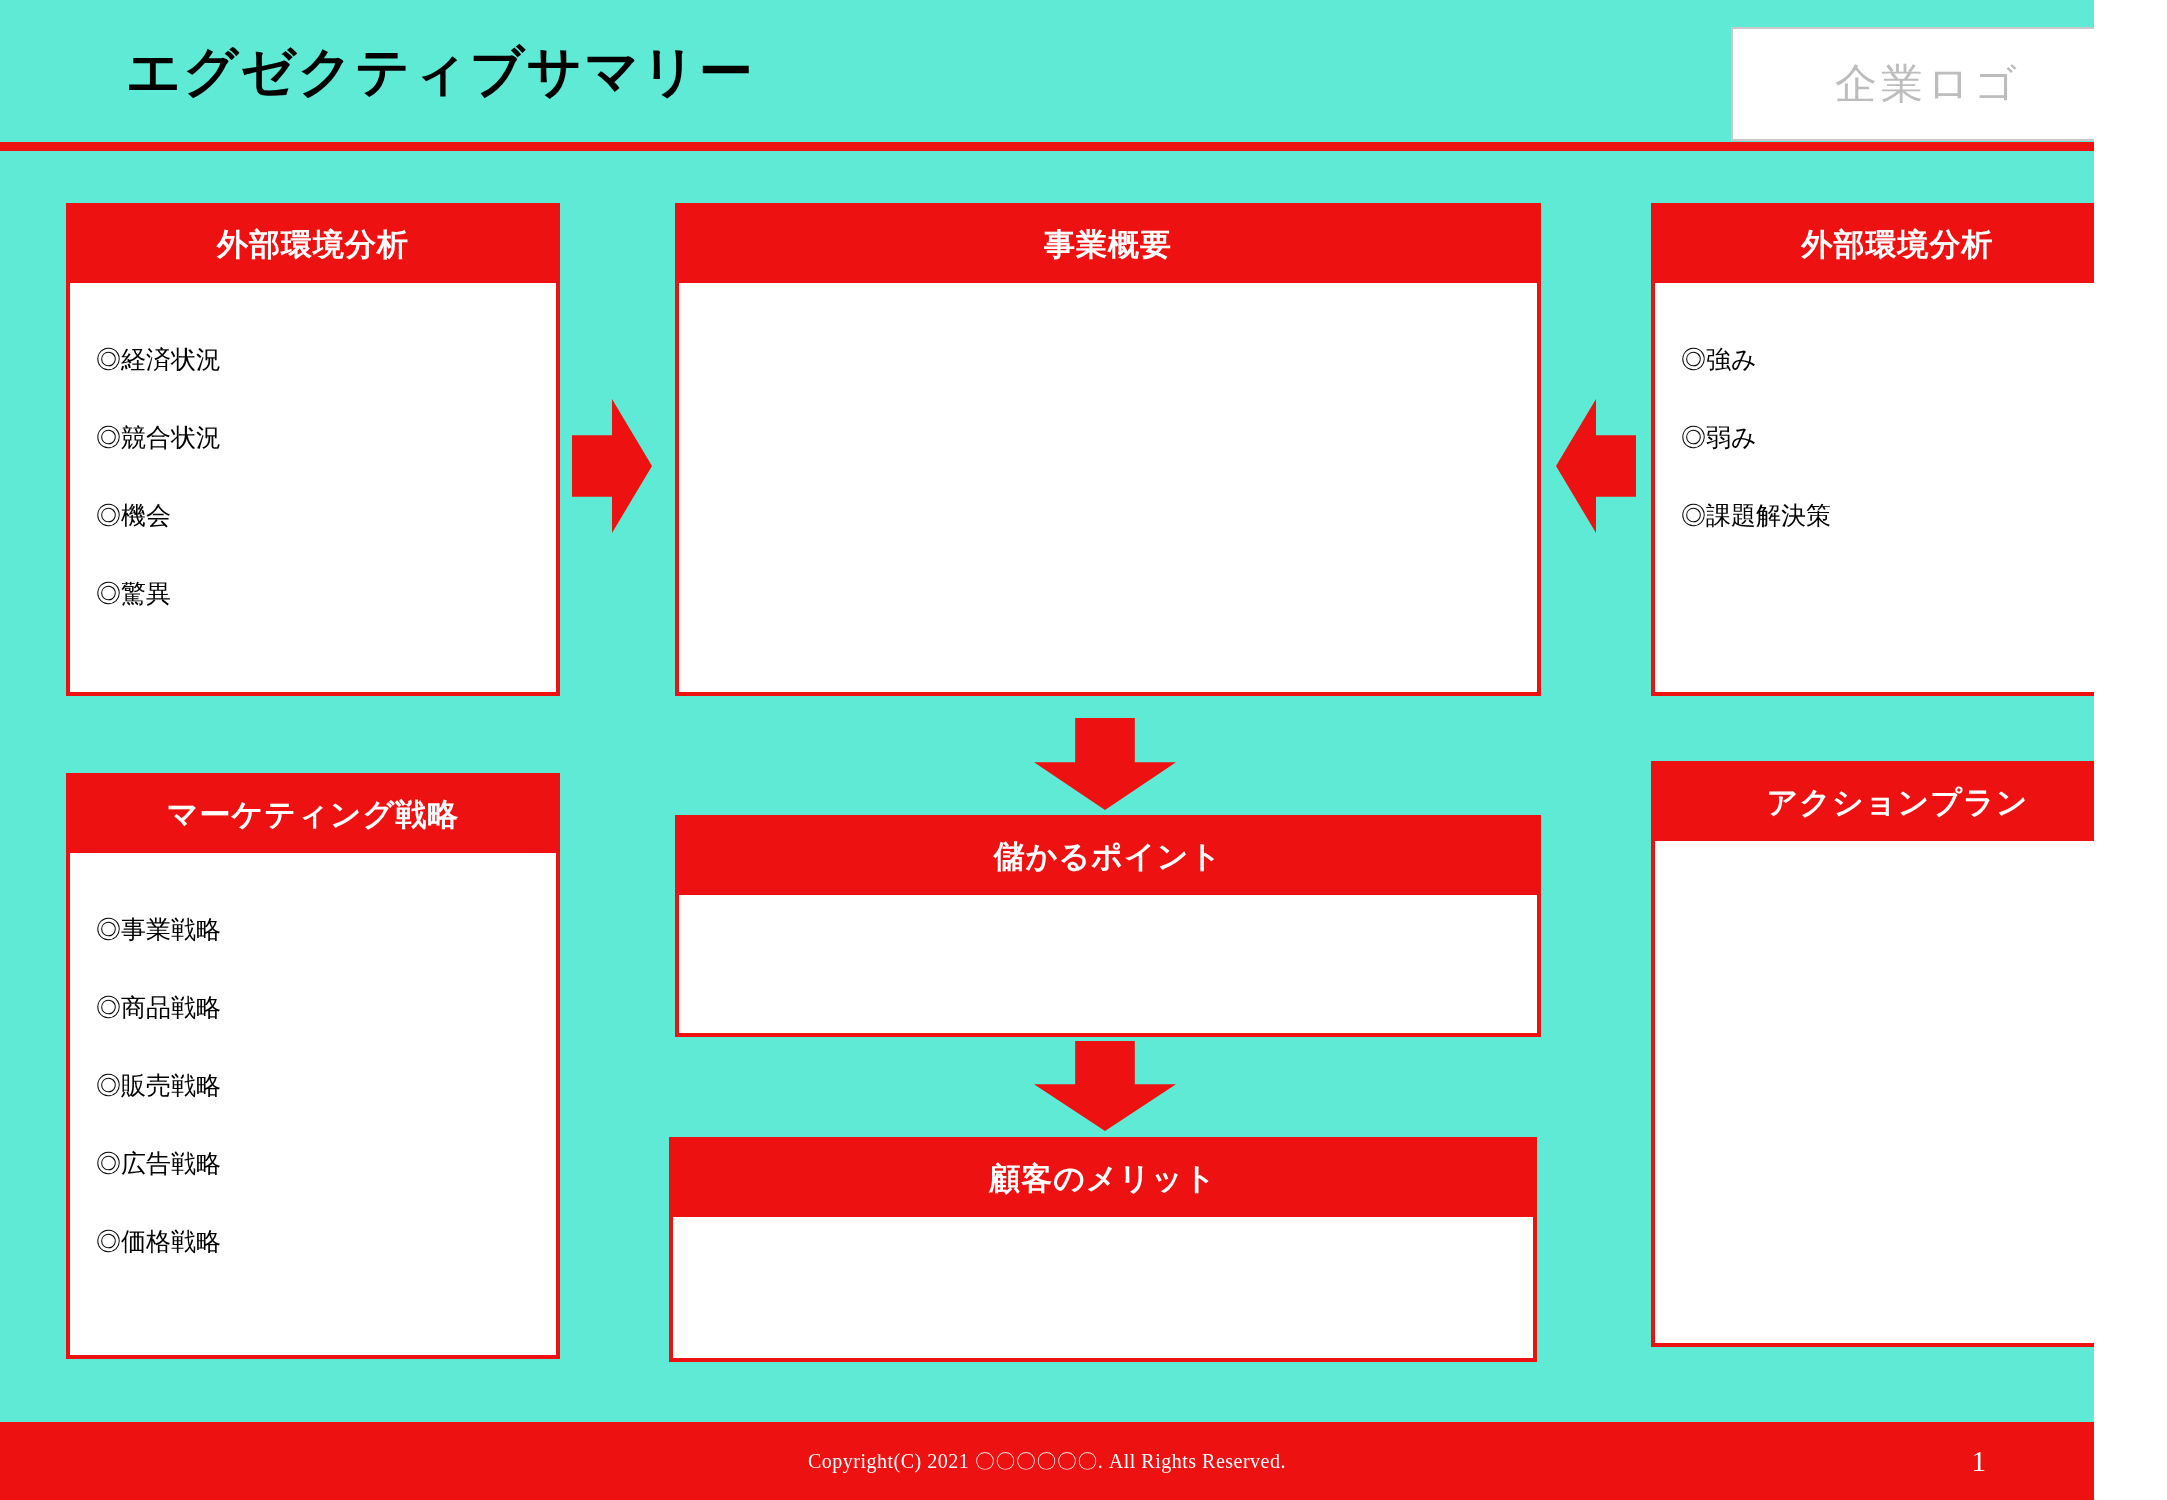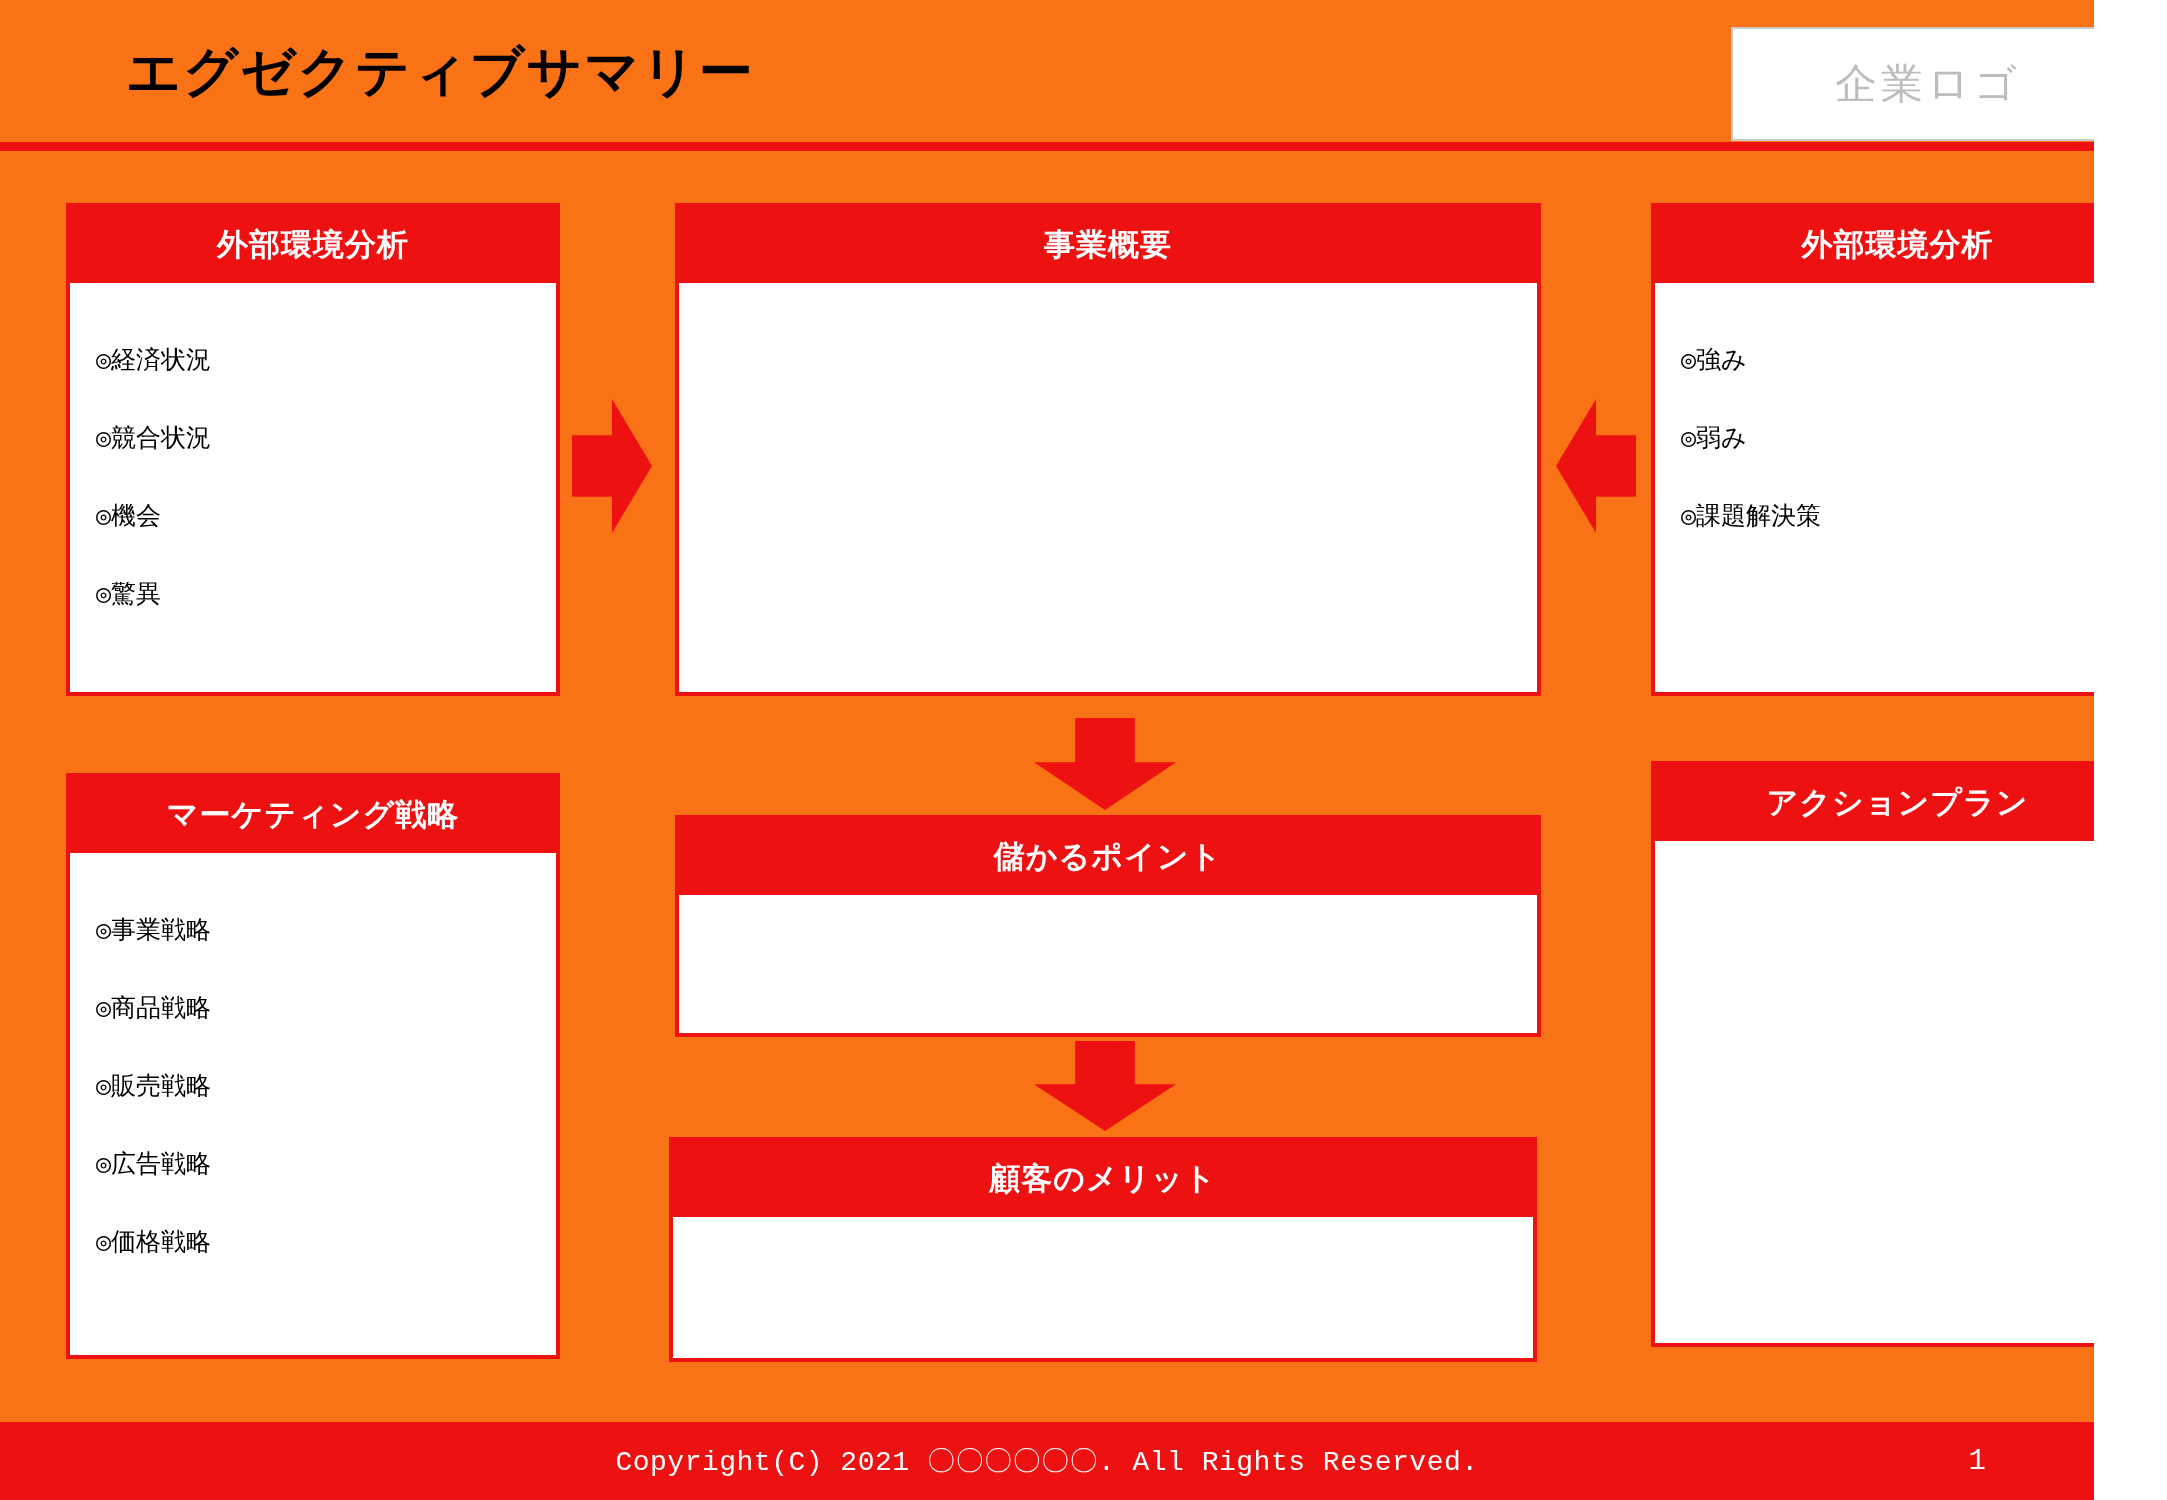--- a/index.html
+++ b/index.html
@@ -1,23 +1,23 @@
 <!DOCTYPE html>
 <html><head>
 <meta charset="utf-8">
 <style>
   * { margin: 0; padding: 0; box-sizing: border-box; }
   html, body { background: #ffffff; }
   .slide {
     position: relative;
     width: 2094px;
     height: 1500px;
-    background: #f97316;
+    background: #5eead4;
     overflow: hidden;
-    font-family: Liberation Mono, monospace;
+    font-family: Liberation Serif, serif;
     --accent: #EE1111;
     --logo-border: #C9C9C9;
     --logo-text: #BDBDBD;
   }
   .page-title {
     position: absolute;
     left: 126px;
     top: 36px;
     font-size: 54px;
     font-weight: bold;
@@ -115,21 +115,21 @@
     height: 78px;
     background: var(--accent);
     color: #ffffff;
   }
   .footer .copyright {
     position: absolute;
     width: 100%;
     text-align: center;
     top: 50%;
     transform: translateY(-50%);
-    font-size: 28px;
+    font-size: 20px;
     letter-spacing: 0.5px;
   }
   .footer .page-number {
     position: absolute;
     right: 108px;
     top: 50%;
     transform: translateY(-50%);
     font-size: 29px;
   }
 </style>

